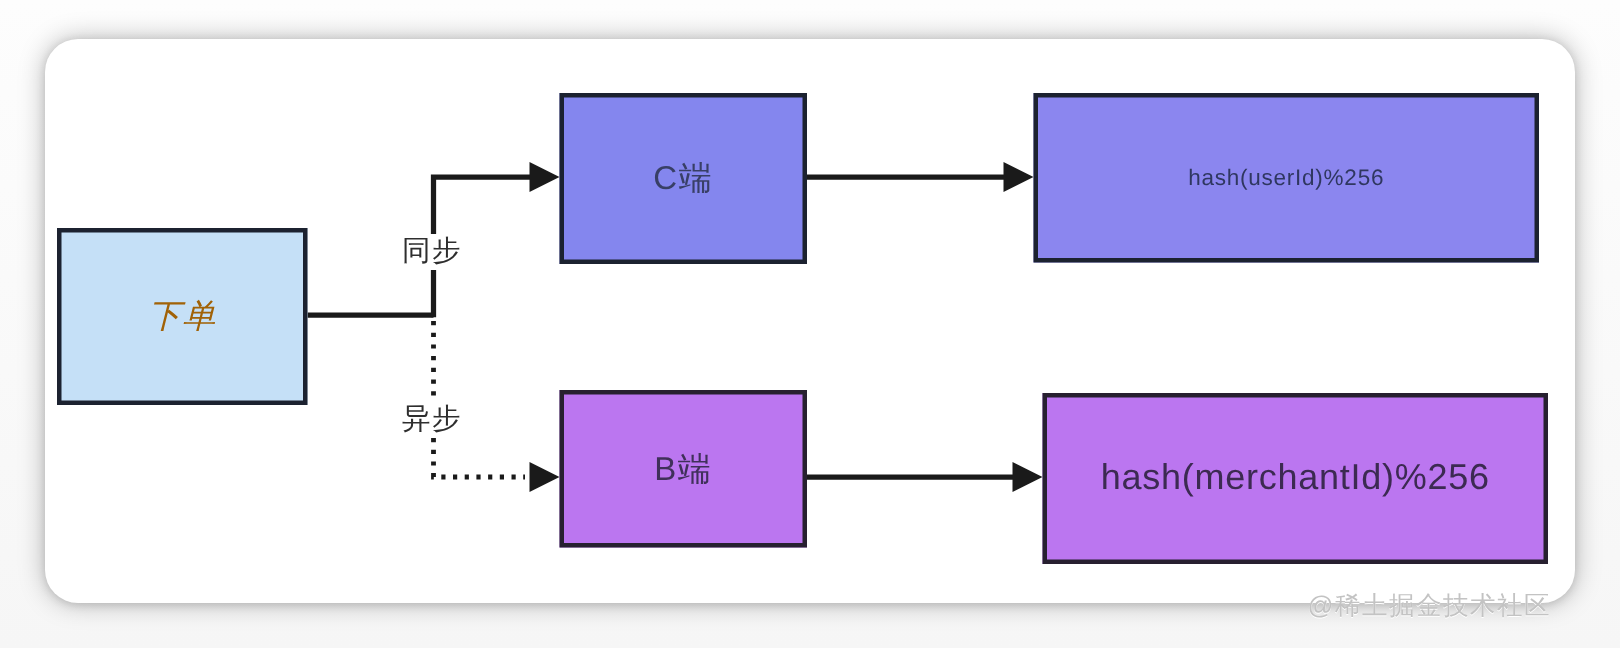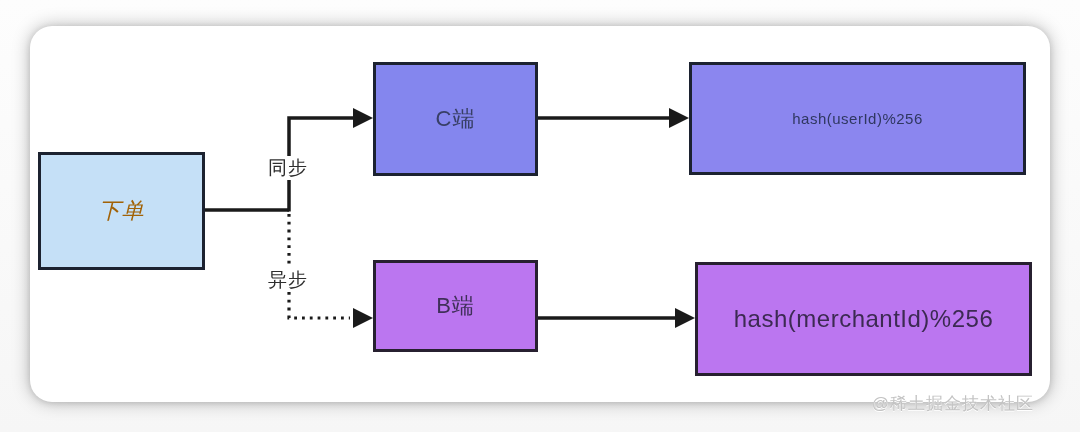--- a/index.html
+++ b/index.html
@@ -54,21 +54,21 @@
     justify-content: center;
   }
   .node-user-hash {
     left: 689px; top: 62px; width: 337px; height: 113px;
     background: #8b86ef;
     color: #2f3760;
     font-size: 15px;
     letter-spacing: 0.5px;
   }
   .node-b-side {
-    left: 373px; top: 260px; width: 165px; height: 92px;
+    left: 373px; top: 260px; width: 165px; height: 105px;
     background: #bb76f0;
     color: #40305a;
     border-color: #272030;
   }
   .node-merchant-hash {
     left: 695px; top: 262px; width: 337px; height: 114px;
     background: #bb76f0;
     color: #3c2a52;
     border-color: #272030;
     font-size: 24px;

